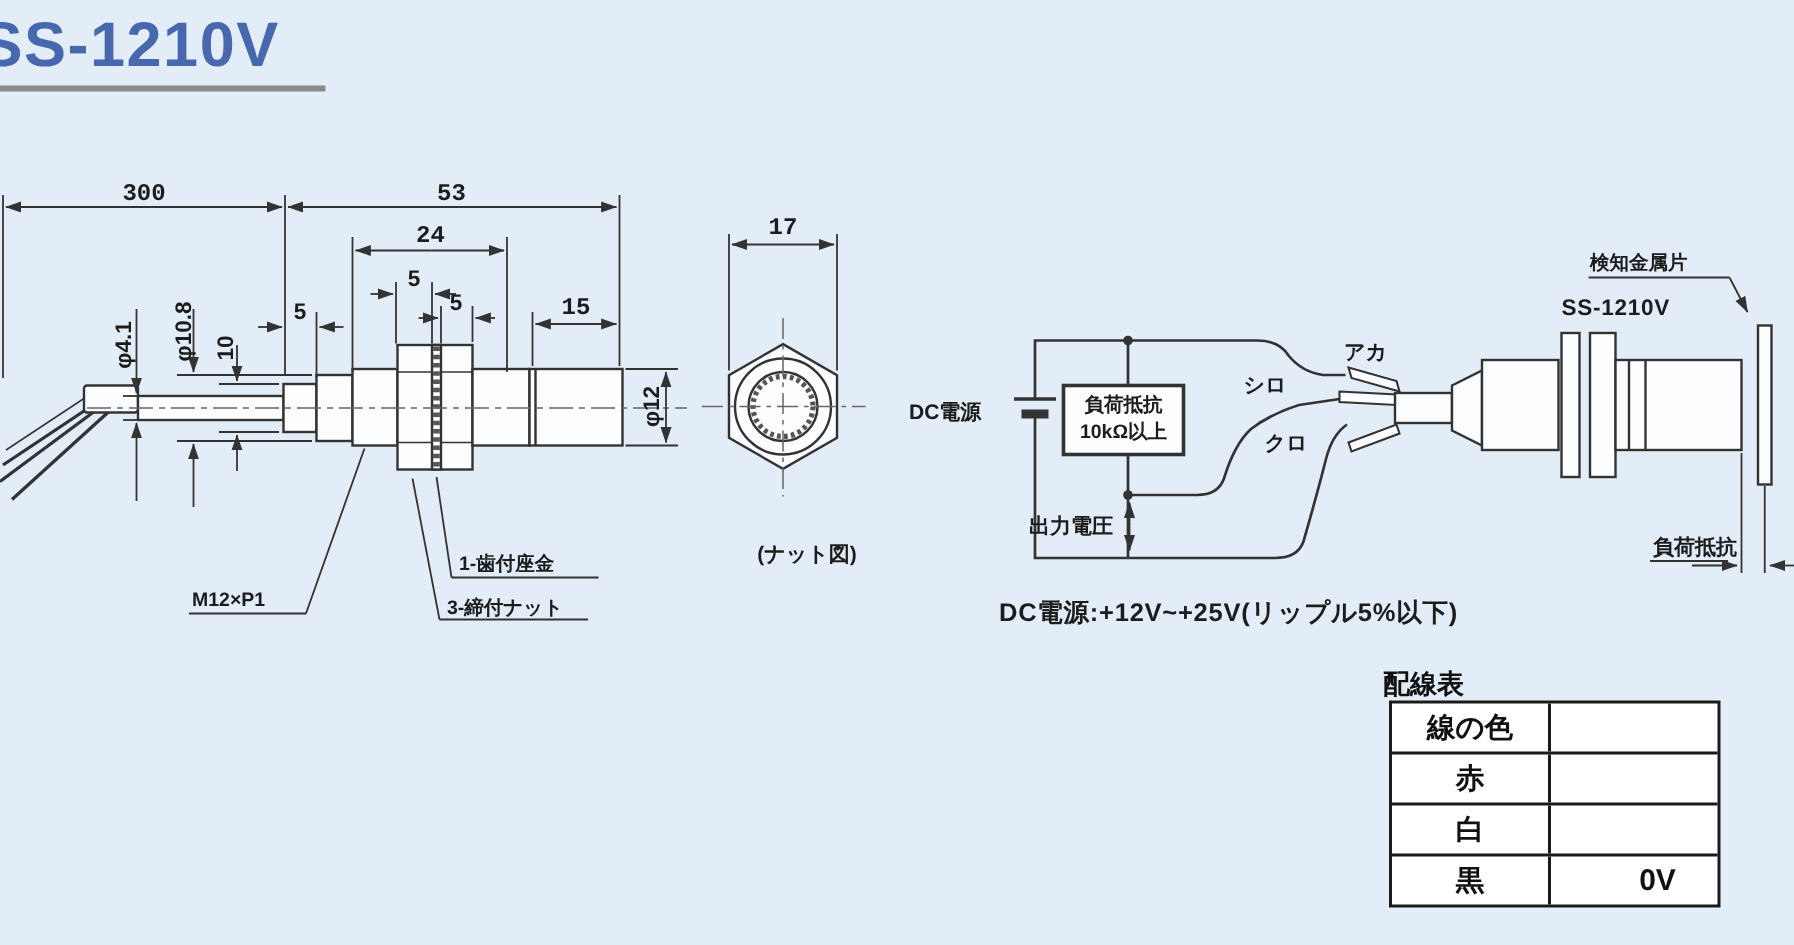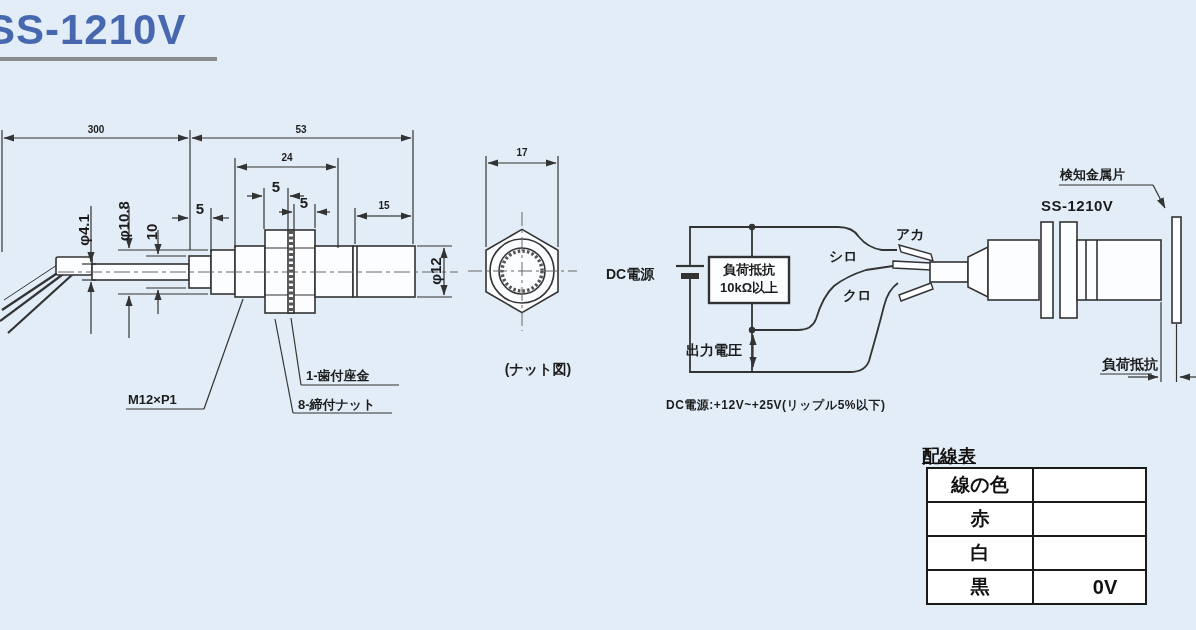--- a/index.html
+++ b/index.html
@@ -17,27 +17,27 @@
     position:absolute;left:0;top:57px;width:217px;height:4px;background:#8a8b8d;
   }
   svg{position:absolute;left:0;top:0;}
   .t{
     position:absolute;color:#1c1c1c;white-space:nowrap;
     font-family:"Liberation Sans","DejaVu Sans",sans-serif;
     font-weight:bold;
   }
   .tc{transform:translate(-50%,-50%);}
   .rot{transform:translate(-50%,-50%) rotate(-90deg);}
-  .dim{font-size:10px;}
+  .dim{font-size:16px;font-family:Liberation Mono, monospace;}
   .dimsm{font-size:15px;}
   .jp{font-size:13px;}
   .jp14{font-size:14px;}
-  .spec{font-size:12px;letter-spacing:0.5px;text-align:right;}
+  .spec{font-size:17px;letter-spacing:0.5px;text-align:right;}
   .model{font-size:15px;letter-spacing:0.5px;}
-  #wiring-title{position:absolute;left:922px;top:444px;font-size:18px;font-weight:bold;color:#111;text-decoration:underline;}
+  #wiring-title{position:absolute;left:922px;top:444px;font-size:18px;font-weight:bold;color:#111;}
   .wtable{
     position:absolute;left:926px;top:467px;width:221px;
     background:#ffffff;border:2px solid #1a1a1a;box-sizing:border-box;
   }
   .wrow{display:flex;border-top:2px solid #1a1a1a;gap:31px;}
   .wrow:first-child{border-top:none;}
   .wc{
     display:flex;align-items:center;justify-content:center;
     height:32px;font-weight:600;color:#111;
   }
@@ -218,21 +218,21 @@
 <span class="t tc dimsm" style="left:276px;top:186px">5</span>
 <span class="t tc dimsm" style="left:200px;top:208px">5</span>
 <span class="t tc dimsm" style="left:304px;top:202px">5</span>
 <span class="t tc dim" style="left:384px;top:205px">15</span>
 <span class="t rot dimsm" style="left:83px;top:230px">φ4.1</span>
 <span class="t rot dimsm" style="left:123px;top:221px">φ10.8</span>
 <span class="t rot dimsm" style="left:151px;top:232px">10</span>
 <span class="t rot dimsm" style="left:435px;top:271px">φ12</span>
 <span class="t jp" style="left:128px;top:392px">M12×P1</span>
 <span class="t jp" style="left:306px;top:367px">1-歯付座金</span>
-<span class="t jp" style="left:298px;top:396px">8-締付ナット</span>
+<span class="t jp" style="left:298px;top:396px">3-締付ナット</span>
 
 <span class="t tc dim" style="left:522px;top:152px">17</span>
 <span class="t tc jp14" style="left:538px;top:370px">(ナット図)</span>
 
 <span class="t jp14" style="left:606px;top:266px">DC電源</span>
 <span class="t tc jp" style="left:749px;top:270px">負荷抵抗</span>
 <span class="t tc jp" style="left:749px;top:288px">10kΩ以上</span>
 <span class="t jp14" style="left:686px;top:342px">出力電圧</span>
 <span class="t jp14" style="left:896px;top:226px">アカ</span>
 <span class="t jp14" style="left:829px;top:248px">シロ</span>

